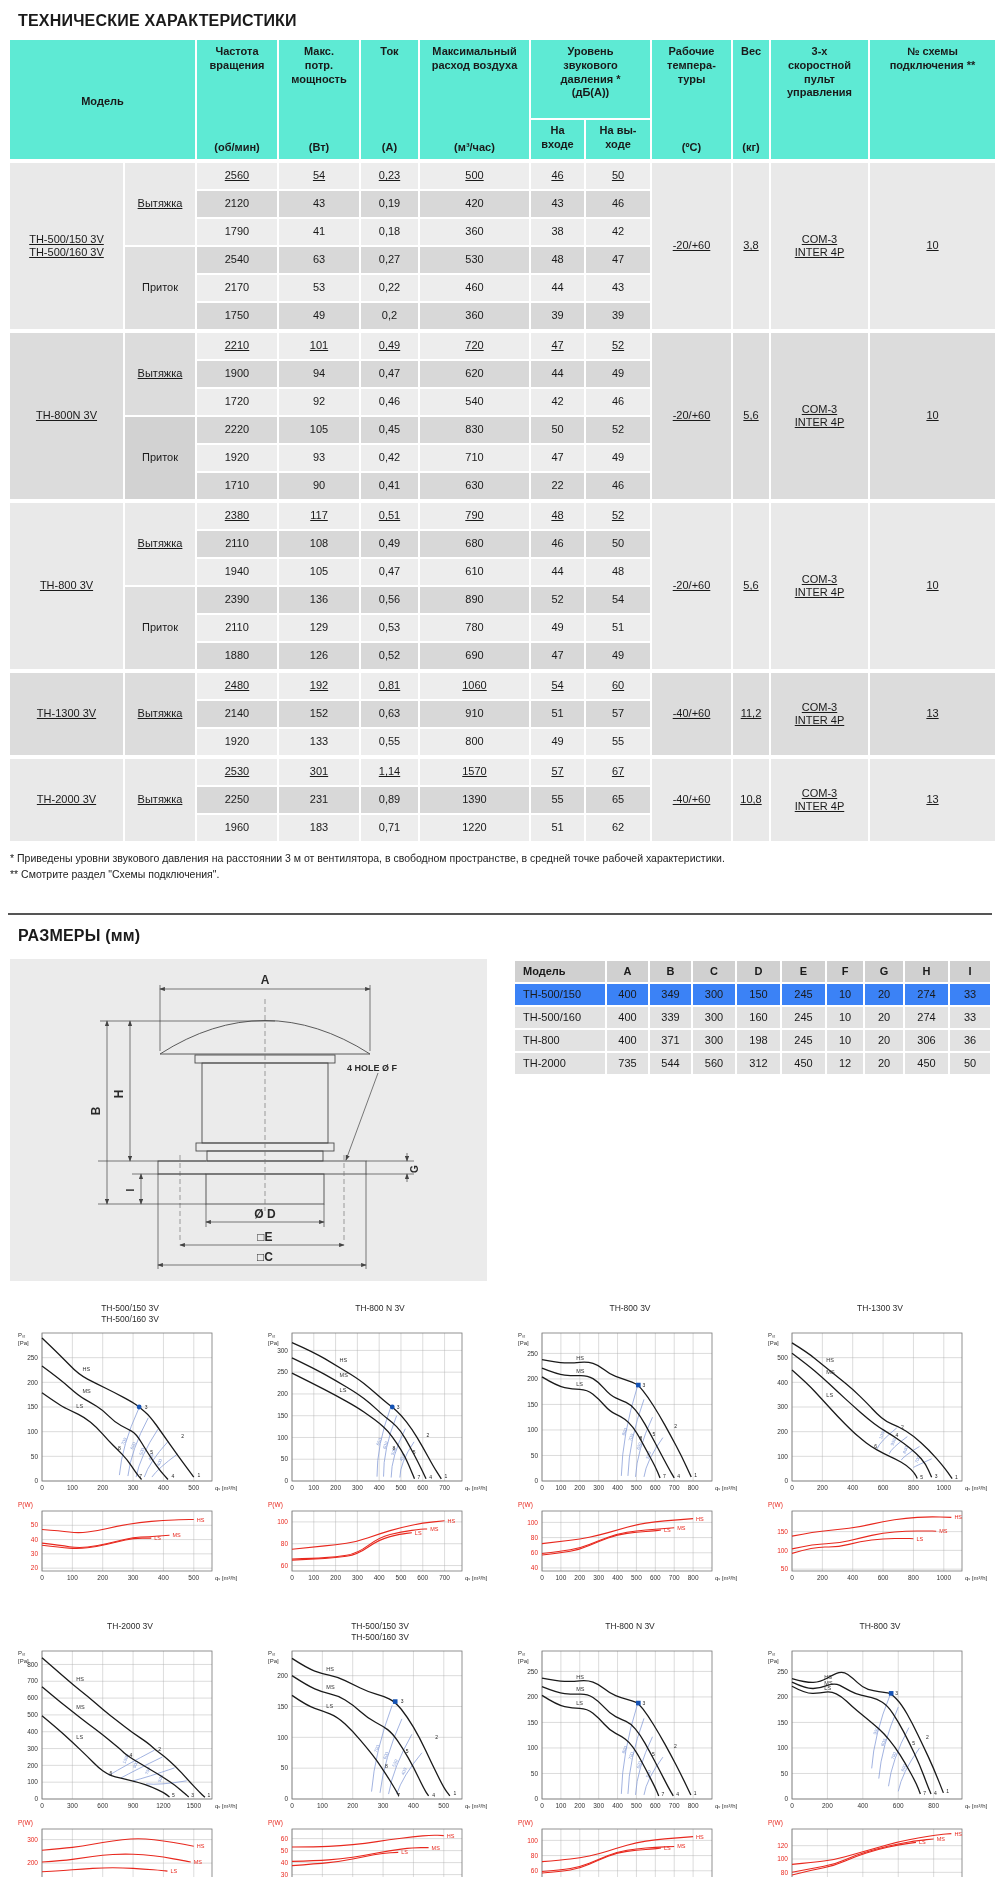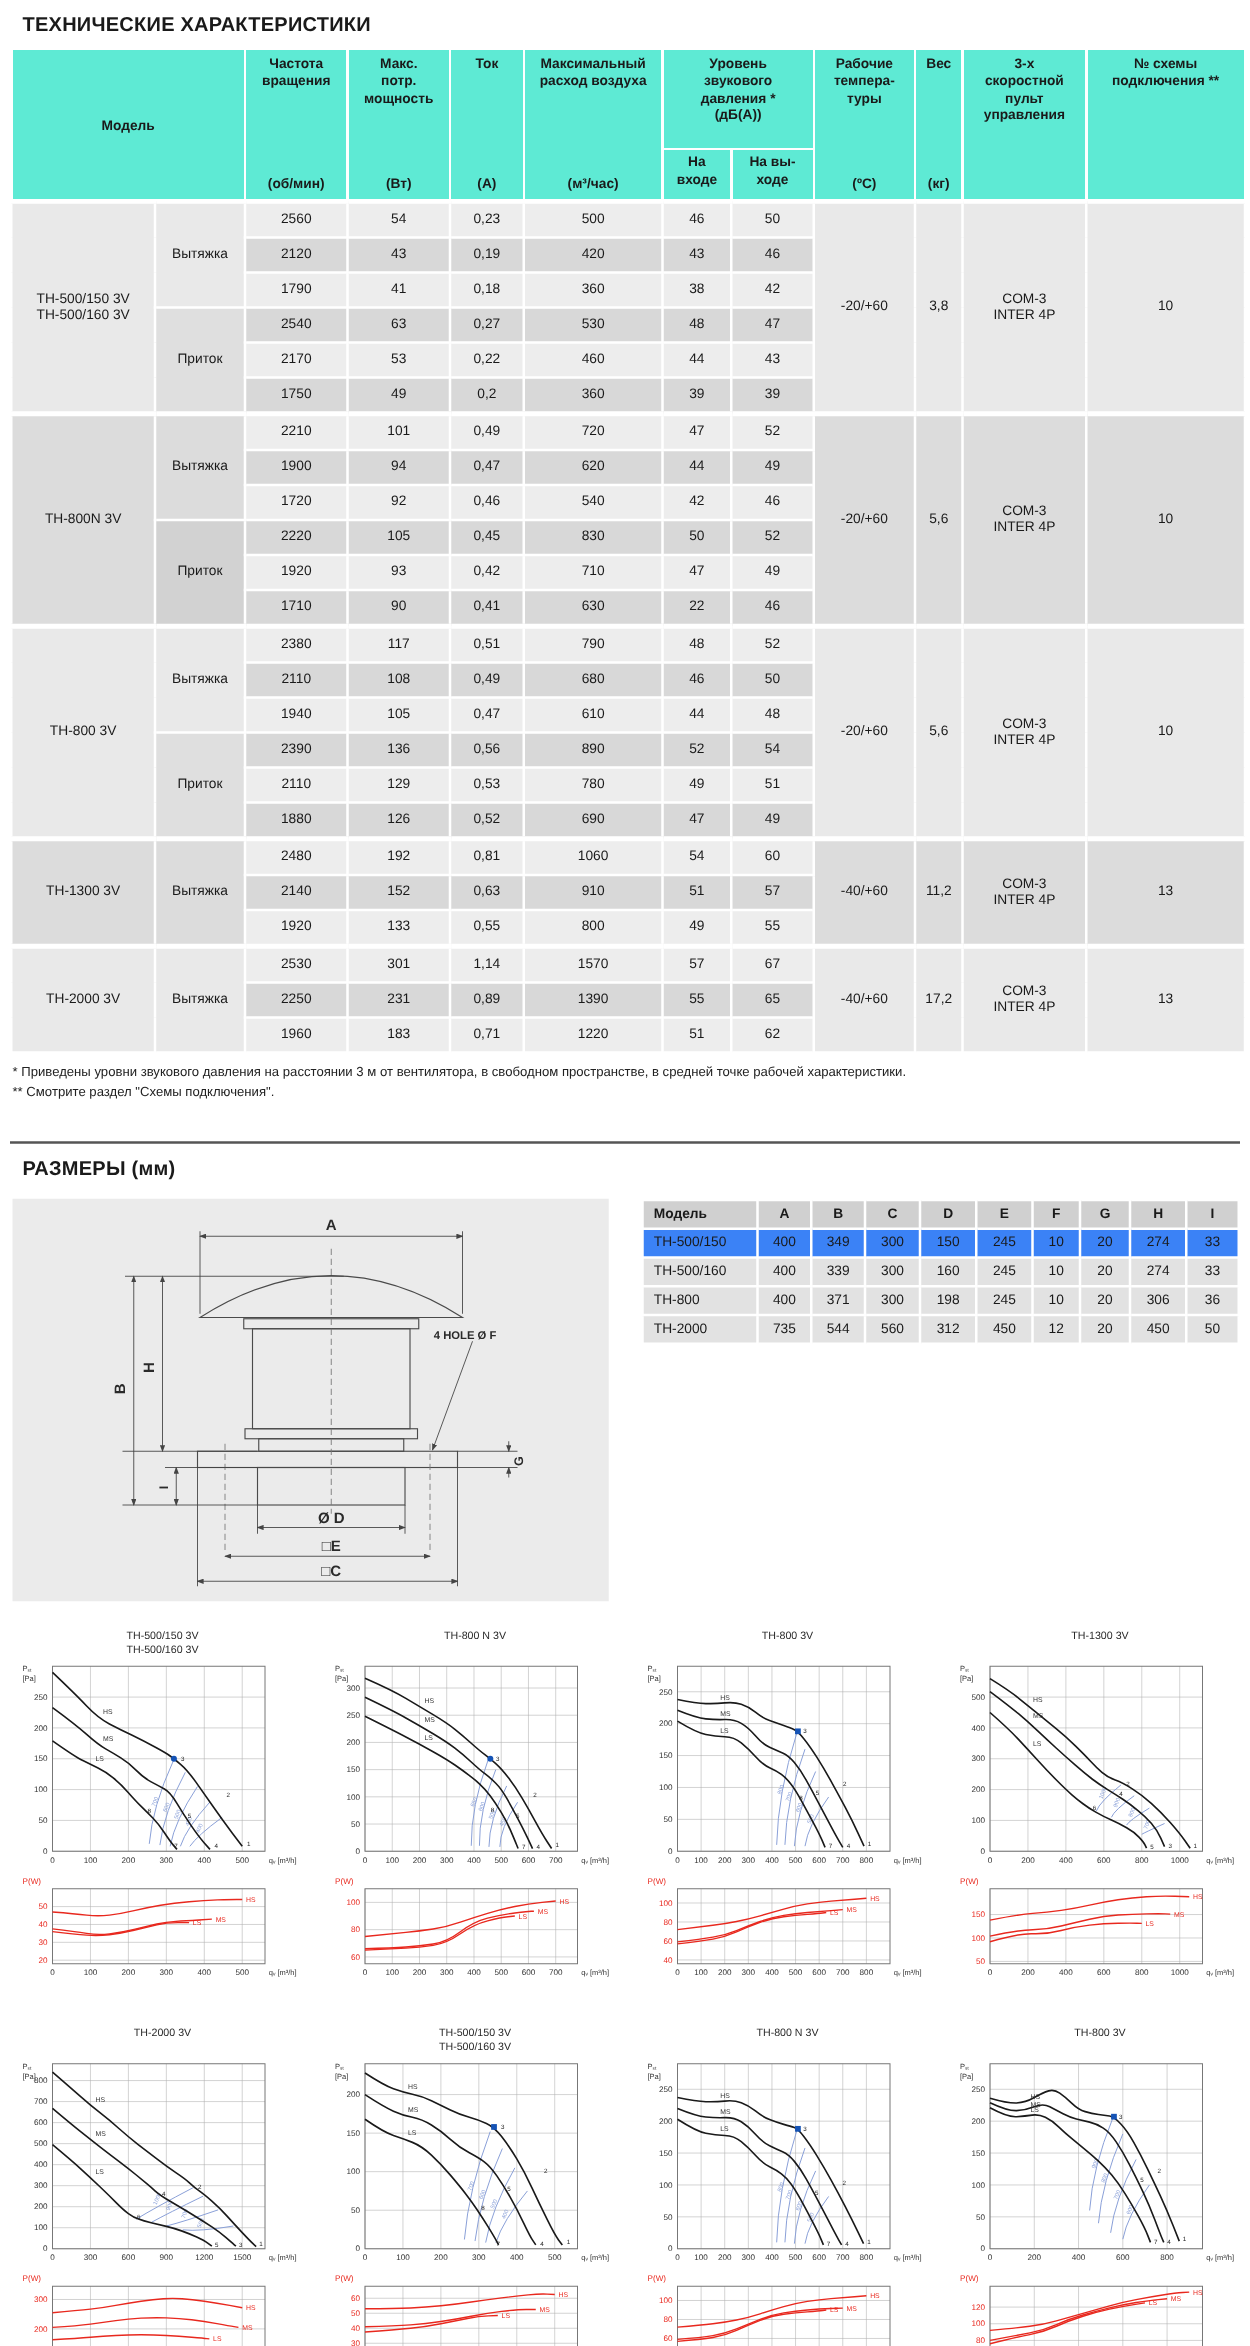--- a/index.html
+++ b/index.html
@@ -8,21 +8,21 @@
   .sec-title{font-weight:bold;font-size:16px;letter-spacing:.2px;margin:12px 0 8px 18px;}
   
   table.spec{border-collapse:collapse;table-layout:fixed;width:987px;margin-left:8px;font-size:11px;}
   table.spec th,table.spec td{border:2px solid #fff;text-align:center;vertical-align:middle;padding:1px 2px;}
   table.spec thead th{background:#5eead4;font-weight:bold;vertical-align:top;position:relative;line-height:1.25;}
   table.spec thead tr.h1 th{height:72px;padding-top:5px;}
   table.spec thead tr.h2 th{height:34px;padding-top:4px;}
   table.spec thead th .unit{position:absolute;left:0;right:0;bottom:4px;font-weight:bold;}
   table.spec thead th.hm{vertical-align:middle;}
   table.spec tbody td{height:24px;line-height:1.2;}
-  table.spec tr.g-start td{border-top-width:4px;}
+  table.spec tr.g-start td{border-top-width:4px;text-decoration:underline;}
   td.c-light{background:#ededed;}
   td.c-dark{background:#d8d8d8;}
   td.g-odd{background:#e9e9e9;}
   td.g-even{background:#dcdcdc;}
   td.g-odd.m2{background:#dfdfdf;}
   td.g-even.m2{background:#d2d2d2;}
   
   .footnotes{margin:8px 0 0 10px;font-size:10.5px;line-height:1.5;color:#222;}
   .divider{border:none;border-top:2px solid #555;margin:30px 0 10px 8px;width:984px;}
   
@@ -296,21 +296,21 @@
       <tr class="g-start">
         <td class="g-odd pre" rowspan="3">TH-2000 3V</td>
         <td class="g-odd pre" rowspan="3">Вытяжка</td>
         <td class="c-light pre">2530</td>
         <td class="c-light pre">301</td>
         <td class="c-light pre">1,14</td>
         <td class="c-light pre">1570</td>
         <td class="c-light pre">57</td>
         <td class="c-light pre">67</td>
         <td class="g-odd pre" rowspan="3">-40/+60</td>
-        <td class="g-odd pre" rowspan="3">17,2</td>
+        <td class="g-odd pre" rowspan="3">10,8</td>
         <td class="g-odd pre" rowspan="3">COM-3
 INTER 4P</td>
         <td class="g-odd pre" rowspan="3">13</td>
       </tr>
       <tr>
         <td class="c-dark pre">2250</td>
         <td class="c-dark pre">231</td>
         <td class="c-dark pre">0,89</td>
         <td class="c-dark pre">1390</td>
         <td class="c-dark pre">55</td>

